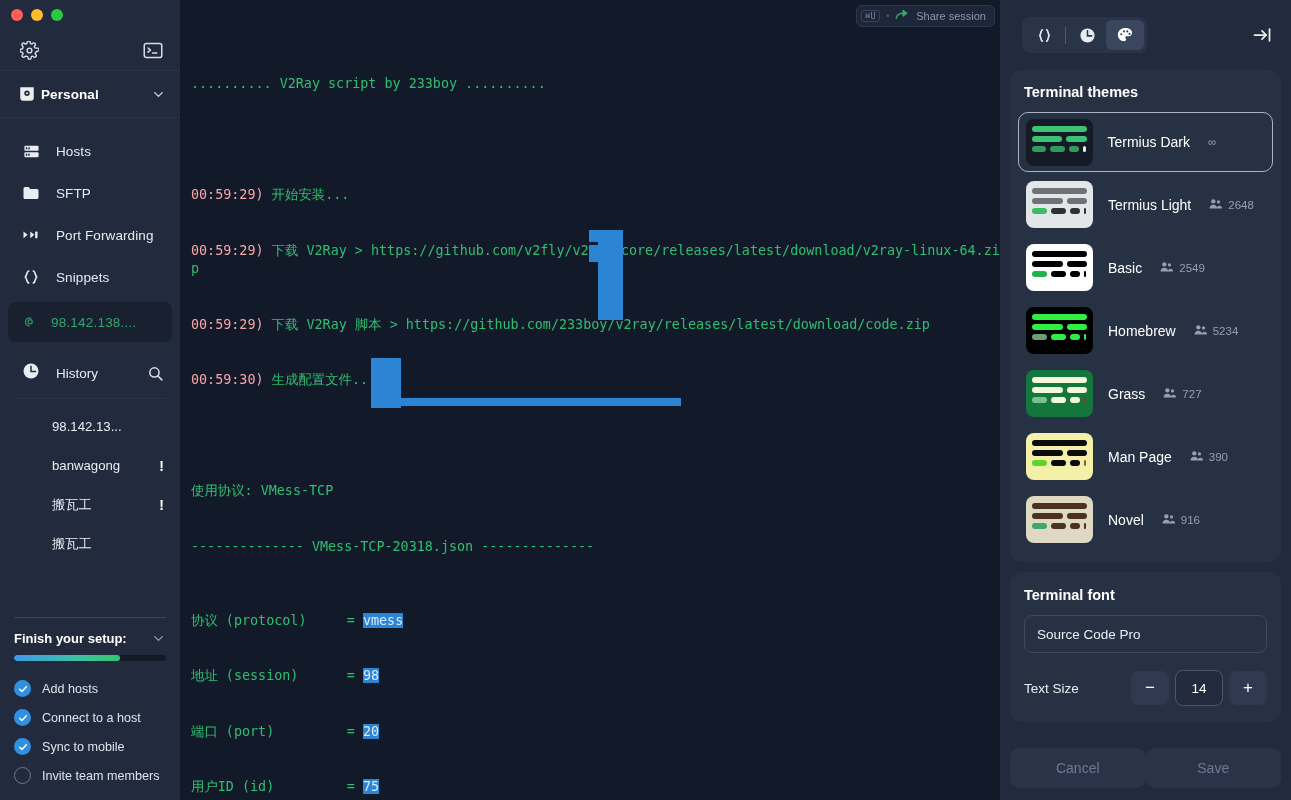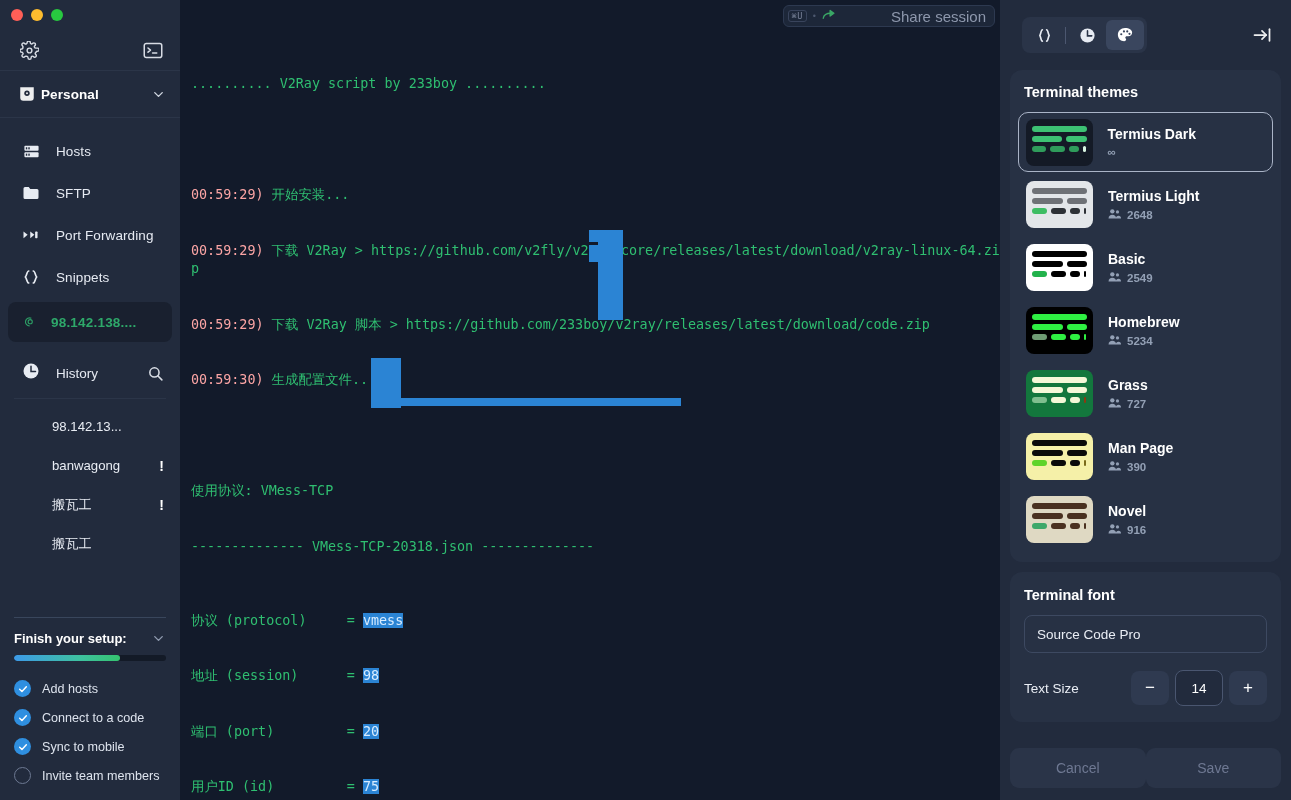--- a/index.html
+++ b/index.html
@@ -53,21 +53,21 @@
     color: #e6eaf2;
   }
   .nav-item .nv-label { font-size: 13.5px; letter-spacing: .1px; }
   .nav-item .nv-icon { width: 18px; display: flex; justify-content: center; }
 
   .host-item {
     margin: 4px 8px 0 8px;
     height: 40px; border-radius: 8px;
     background: #19202f;
     display: flex; align-items: center; gap: 13px;
-    padding-left: 14px; cursor: pointer; font-weight: bold;
+    padding-left: 14px; cursor: pointer;
   }
   .host-item .hname {
     color: #2ea86a; font-size: 13.5px; letter-spacing: .2px;
   }
 
   .history-row {
     height: 50px; display: flex; align-items: center;
     padding: 0 16px 0 22px; gap: 16px; cursor: pointer;
     margin-top: 6px;
   }
@@ -133,21 +133,21 @@
     border-radius: 6px; padding: 0 8px 0 4px; cursor: pointer;
     z-index: 5;
   }
   .share-btn .kbd {
     font-family: "DejaVu Sans Mono", monospace;
     font-size: 8.5px; color: #7b859b;
     border: 1px solid #39445c; border-radius: 3px;
     padding: 0px 3px; letter-spacing: .5px;
   }
   .share-btn .dotsep { color: #4d586f; font-size: 9px; }
-  .share-btn .slabel { color: #8d97ac; font-size: 15px; margin-left: 48px; }
+  .share-btn .slabel { color: #8d97ac; font-size: 11px; }
 
   .term {
     padding: 38px 0 0 11px;
     font-family: "DejaVu Sans Mono", monospace;
     font-size: 13.4px; line-height: 18.5px;
     white-space: pre-wrap; word-break: break-all;
   }
   .l { display: block; min-height: 18.5px; }
   .c-green  { color: #2fbf71; }
   .c-amber  { color: #fca5a5; }
@@ -204,21 +204,21 @@
   }
   .theme-row.selected {
     border: 1.5px solid #aab4c7; padding: 5.5px 6.5px;
   }
   .swatch {
     width: 67px; height: 47px; border-radius: 8px; flex: 0 0 67px;
     padding: 7px 6px; display: flex; flex-direction: column; gap: 4px;
   }
   .sw-row { display: flex; gap: 4px; align-items: center; }
   .bar { height: 6px; border-radius: 3px; }
-  .theme-meta { display: flex; flex-direction: column; gap: 4px; font-weight: bold; }
+  .theme-meta { display: flex; flex-direction: row; gap: 18px; }
   .theme-name { color: #fff; font-size: 14px; }
   .theme-sub {
     display: flex; align-items: center; gap: 6px;
     color: #93a0b5; font-size: 11.5px;
   }
 
   .font-card {
     margin: 10px 10px 0 10px; background: #273144;
     border-radius: 12px; padding: 15px 14px 16px 14px;
   }
@@ -411,21 +411,21 @@
             </svg>
         </span>
         <span class="tl">Add hosts</span>
       </div>
       <div class="task">
         <span class="chk done">
           <svg width="10" height="10" viewBox="0 0 24 24" fill="none" stroke="#fff" stroke-width="3.5" stroke-linecap="round" stroke-linejoin="round">
               <path d="M4 12.5l5.5 5.5L20 6.5"></path>
             </svg>
         </span>
-        <span class="tl">Connect to a code</span>
+        <span class="tl">Connect to a host</span>
       </div>
       <div class="task">
         <span class="chk done">
           <svg width="10" height="10" viewBox="0 0 24 24" fill="none" stroke="#fff" stroke-width="3.5" stroke-linecap="round" stroke-linejoin="round">
               <path d="M4 12.5l5.5 5.5L20 6.5"></path>
             </svg>
         </span>
         <span class="tl">Sync to mobile</span>
       </div>
       <div class="task">

